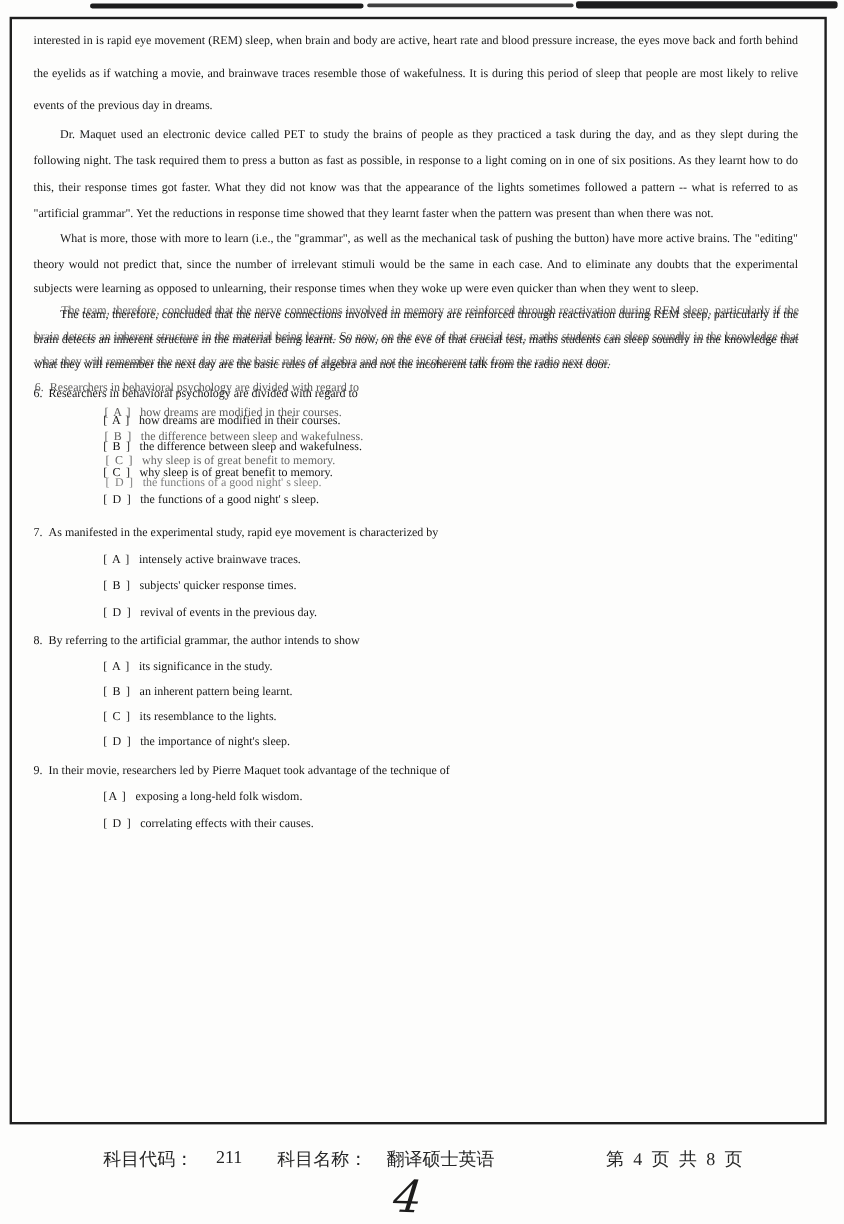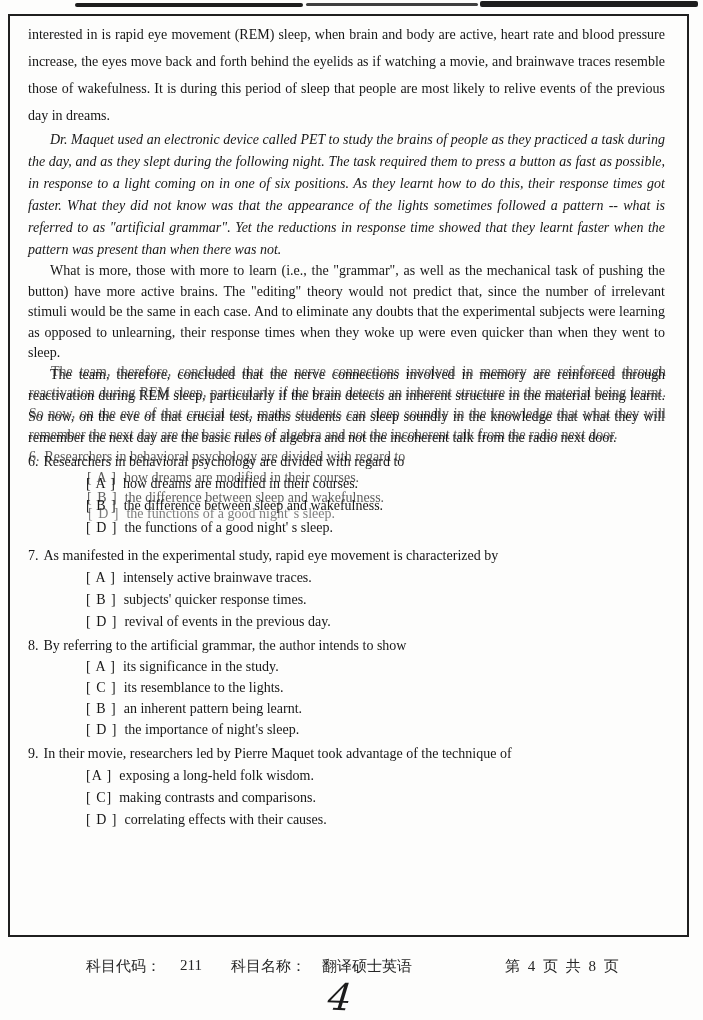--- a/index.html
+++ b/index.html
@@ -20,27 +20,27 @@
   .seg3 { left: 480px; top: 1px; width: 218px; height: 6px; }
 
   
   .doc-box {
     position: absolute;
     left: 8px; top: 14px;
     width: 681px; height: 923px;
     box-sizing: border-box;
     border: 2px solid #1f1f1f;
     padding: 5px 22px 6px 18px;
-    font-size: 14px;
+    font-size: 10px;
     overflow: hidden;
   }
 
   .para { margin: 0; text-align: justify; }
   .p1 { line-height: 27px; }
-  .p2 { line-height: 22px;   text-indent: 22px; font-style: italic; }
+  .p2 { line-height: 22px;   text-indent: 22px; }
   .p3 { line-height: 20.5px; text-indent: 22px; }
   .p4 { line-height: 21px;   text-indent: 22px; }
 
   
   .ghost-p4 { text-shadow: 1px -3px 0 rgba(45,45,45,0.78); }
   .g-stem   { text-shadow: 1px -5px 0 rgba(40,40,40,0.78); }
   .g-a      { text-shadow: 1px -6px 0 rgba(40,40,40,0.78); }
   .g-b      { text-shadow: 1px -8px 0 rgba(40,40,40,0.75); }
   .g-c      { text-shadow: 2px -10px 0 rgba(40,40,40,0.72); }
   .g-d      { text-shadow: 2px -14px 0 rgba(55,55,55,0.65); }
@@ -103,20 +103,23 @@
     <section class="question q6">
       <div class="stem g-stem">
         <span class="qnum">6.</span><span class="qtext">Researchers in behavioral psychology are divided with regard to</span>
       </div>
       <div class="opt g-a">
         <span class="olabel">[ A ]</span><span class="otext">how dreams are modified in their courses.</span>
       </div>
       <div class="opt g-b">
         <span class="olabel">[ B ]</span><span class="otext">the difference between sleep and wakefulness.</span>
       </div>
+      <div class="opt g-c">
+        <span class="olabel">[ C ]</span><span class="otext">why sleep is of great benefit to memory.</span>
+      </div>
       <div class="opt g-d">
         <span class="olabel">[ D ]</span><span class="otext">the functions of a good night' s sleep.</span>
       </div>
     </section>
 
     <section class="question q7">
       <div class="stem">
         <span class="qnum">7.</span><span class="qtext">As manifested in the experimental study, rapid eye movement is characterized by</span>
       </div>
       <div class="opt">
@@ -131,39 +134,36 @@
     </section>
 
     <section class="question q8">
       <div class="stem">
         <span class="qnum">8.</span><span class="qtext">By referring to the artificial grammar, the author intends to show</span>
       </div>
       <div class="opt">
         <span class="olabel">[ A ]</span><span class="otext">its significance in the study.</span>
       </div>
       <div class="opt">
-        <span class="olabel">[ C ]</span><span class="otext">its resemblance to the lights.</span>
+        <span class="olabel">[ B ]</span><span class="otext">an inherent pattern being learnt.</span>
       </div>
       <div class="opt">
-        <span class="olabel">[ B ]</span><span class="otext">an inherent pattern being learnt.</span>
+        <span class="olabel">[ C ]</span><span class="otext">its resemblance to the lights.</span>
       </div>
       <div class="opt">
         <span class="olabel">[ D ]</span><span class="otext">the importance of night's sleep.</span>
       </div>
     </section>
 
     <section class="question q9">
       <div class="stem">
         <span class="qnum">9.</span><span class="qtext">In their movie, researchers led by Pierre Maquet took advantage of the technique of</span>
       </div>
       <div class="opt">
         <span class="olabel">[A ]</span><span class="otext">exposing a long-held folk wisdom.</span>
-      </div>
-      <div class="opt">
-        <span class="olabel">[ C]</span><span class="otext">making contrasts and comparisons.</span>
       </div>
       <div class="opt">
         <span class="olabel">[ D ]</span><span class="otext">correlating effects with their causes.</span>
       </div>
     </section>
 
   </div>
 
   <div class="footer">
     <span class="f-code-label">科目代码：</span>

